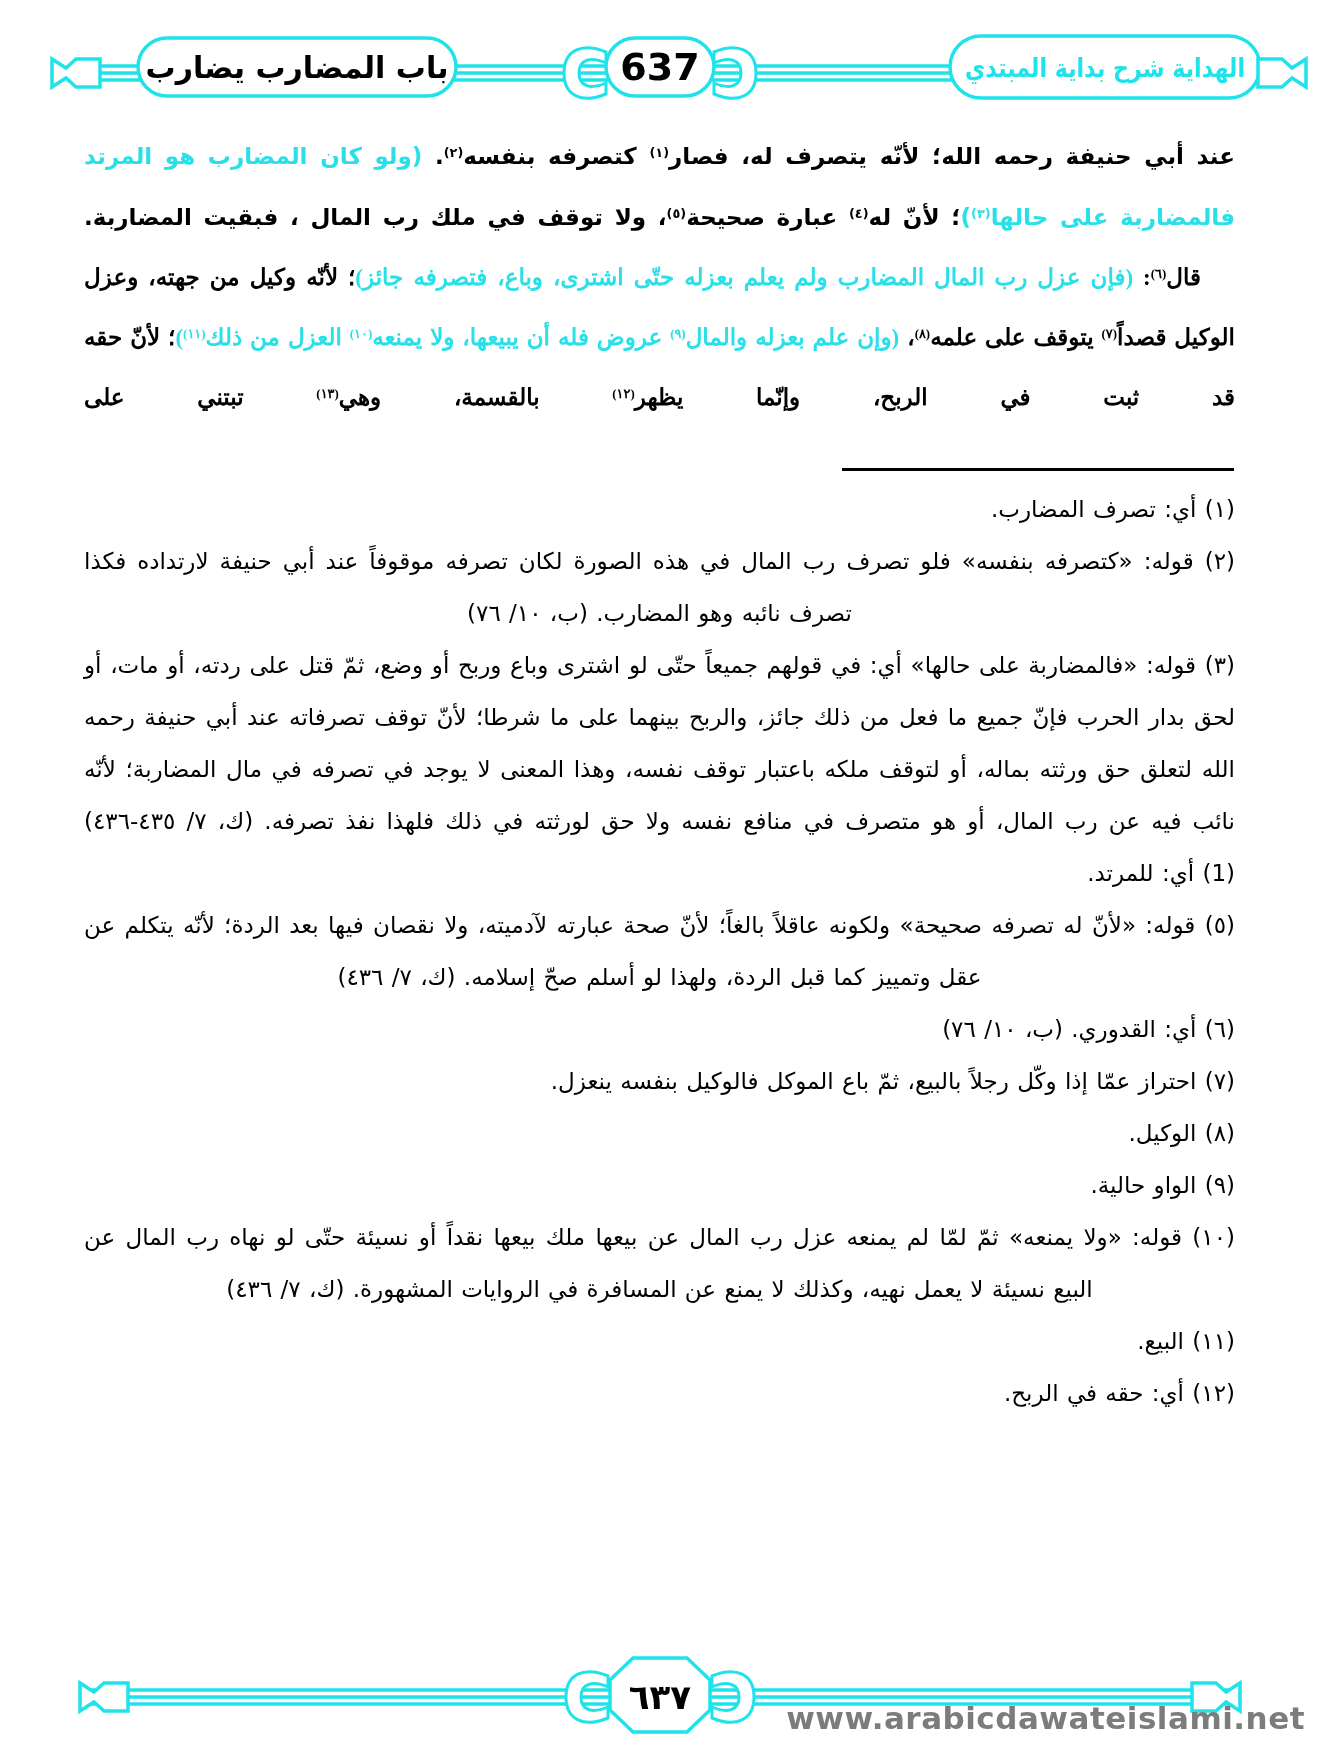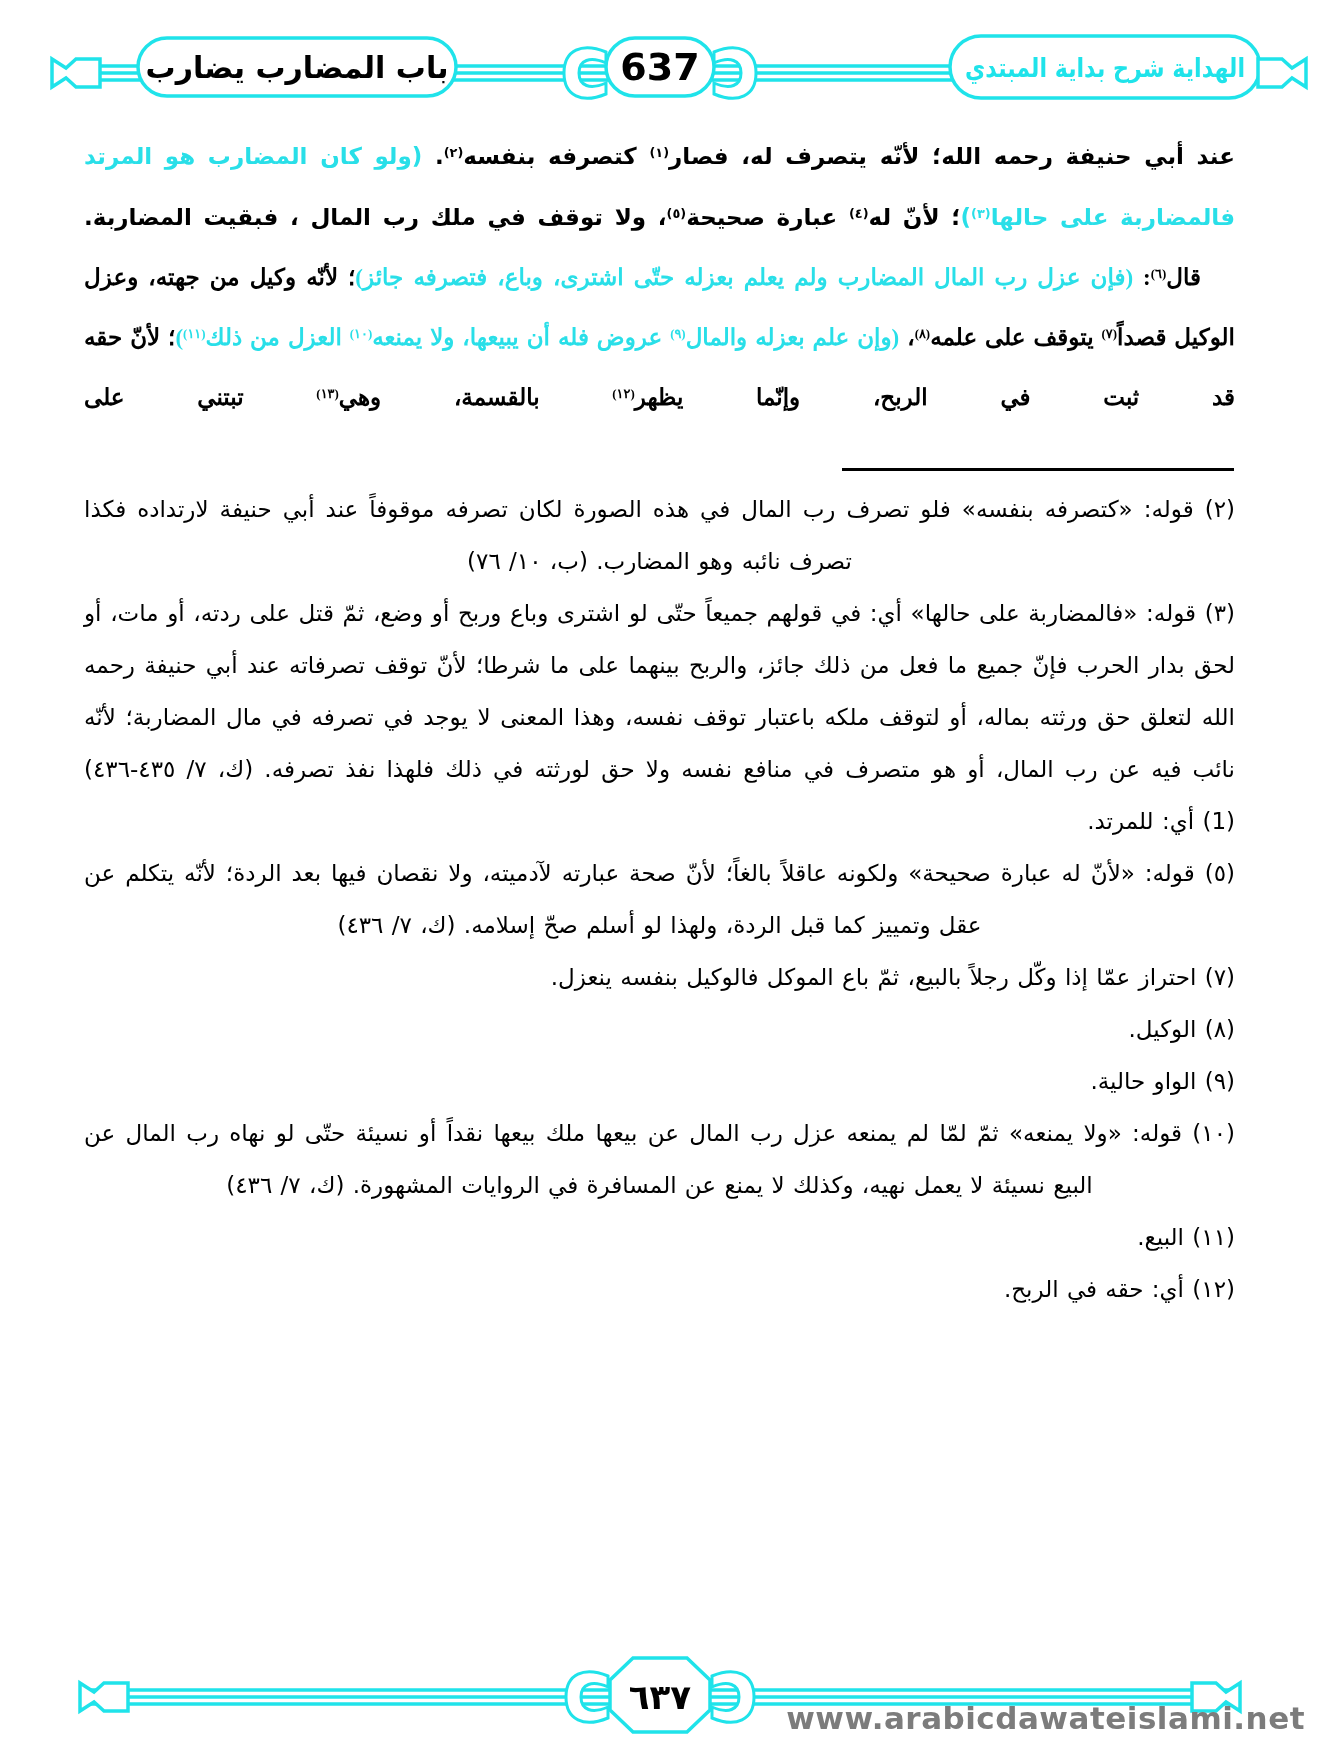--- a/index.html
+++ b/index.html
@@ -58,24 +58,26 @@
   <path d="M1258,37 h24 l10,9 14,-9 v28 l-14,-9 -10,9 h-24 z" fill="#ffffff" stroke="#1fe3ea" stroke-width="3.5"></path>
 </svg>
 
 <div class="content">
   <p class="para"><span>عند أبي حنيفة رحمه الله؛ لأنّه يتصرف له، فصار</span><span class="sup">(١)</span><span> كتصرفه بنفسه</span><span class="sup">(٢)</span><span>. </span><span class="cy">(ولو كان المضارب هو المرتد فالمضاربة على حالها</span><span class="cy sup">(٣)</span><span class="cy">)</span><span>؛ لأنّ له</span><span class="sup">(٤)</span><span> عبارة صحيحة</span><span class="sup">(٥)</span><span>، ولا توقف في ملك رب المال ، فبقيت المضاربة.</span></p>
   <p class="para indent"><span>قال</span><span class="sup">(٦)</span><span>: </span><span class="cy">(فإن عزل رب المال المضارب ولم يعلم بعزله حتّى اشترى، وباع، فتصرفه جائز)</span><span>؛ لأنّه وكيل من جهته، وعزل الوكيل قصداً</span><span class="sup">(٧)</span><span> يتوقف على علمه</span><span class="sup">(٨)</span><span>، </span><span class="cy">(وإن علم بعزله والمال</span><span class="cy sup">(٩)</span><span class="cy"> عروض فله أن يبيعها، ولا يمنعه</span><span class="cy sup">(١٠)</span><span class="cy"> العزل من ذلك</span><span class="cy sup">(١١)</span><span class="cy">)</span><span>؛ لأنّ حقه قد ثبت في الربح، وإنّما يظهر</span><span class="sup">(١٢)</span><span> بالقسمة، وهي</span><span class="sup">(١٣)</span><span> تبتني على</span></p>
 
   <div class="fnsep"></div>
 
   <div>
+    <p class="fn"><span>(١) أي: تصرف المضارب.</span></p>
     <p class="fn last-center"><span>(٢) </span><span class="bd">قوله: «كتصرفه بنفسه»</span><span> فلو تصرف رب المال في هذه الصورة لكان تصرفه موقوفاً عند أبي حنيفة لارتداده فكذا تصرف نائبه وهو المضارب. (ب، ١٠/ ٧٦)</span></p>
     <p class="fn last-justify"><span>(٣) </span><span class="bd">قوله: «فالمضاربة على حالها»</span><span> أي: في قولهم جميعاً حتّى لو اشترى وباع وربح أو وضع، ثمّ قتل على ردته، أو مات، أو لحق بدار الحرب فإنّ جميع ما فعل من ذلك جائز، والربح بينهما على ما شرطا؛ لأنّ توقف تصرفاته عند أبي حنيفة رحمه الله لتعلق حق ورثته بماله، أو لتوقف ملكه باعتبار توقف نفسه، وهذا المعنى لا يوجد في تصرفه في مال المضاربة؛ لأنّه نائب فيه عن رب المال، أو هو متصرف في منافع نفسه ولا حق لورثته في ذلك فلهذا نفذ تصرفه. (ك، ٧/ ٤٣٥-٤٣٦)</span></p>
     <p class="fn"><span>(1) أي: للمرتد.</span></p>
-    <p class="fn last-center"><span>(٥) </span><span class="bd">قوله: «لأنّ له عبارة صحيحة»</span><span> ولكونه عاقلاً بالغاً؛ لأنّ صحة عبارته لآدميته، ولا نقصان فيها بعد الردة؛ لأنّه يتكلم عن عقل وتمييز كما قبل الردة، ولهذا لو أسلم صحّ إسلامه. (ك، ٧/ ٤٣٦)</span></p>
+    <p class="fn last-center"><span>(٥) </span><span class="bd">قوله: «لأنّ له تصرفه صحيحة»</span><span> ولكونه عاقلاً بالغاً؛ لأنّ صحة عبارته لآدميته، ولا نقصان فيها بعد الردة؛ لأنّه يتكلم عن عقل وتمييز كما قبل الردة، ولهذا لو أسلم صحّ إسلامه. (ك، ٧/ ٤٣٦)</span></p>
+    <p class="fn"><span>(٦) أي: القدوري. (ب، ١٠/ ٧٦)</span></p>
     <p class="fn"><span>(٧) احتراز عمّا إذا وكّل رجلاً بالبيع، ثمّ باع الموكل فالوكيل بنفسه ينعزل.</span></p>
     <p class="fn"><span>(٨) الوكيل.</span></p>
     <p class="fn"><span>(٩) الواو حالية.</span></p>
     <p class="fn last-center"><span>(١٠) </span><span class="bd">قوله: «ولا يمنعه»</span><span> ثمّ لمّا لم يمنعه عزل رب المال عن بيعها ملك بيعها نقداً أو نسيئة حتّى لو نهاه رب المال عن البيع نسيئة لا يعمل نهيه، وكذلك لا يمنع عن المسافرة في الروايات المشهورة. (ك، ٧/ ٤٣٦)</span></p>
     <p class="fn"><span>(١١) البيع.</span></p>
     <p class="fn"><span>(١٢) أي: حقه في الربح.</span></p>
   </div>
 </div>
 
 <svg class="ftr" viewBox="0 0 1319 88">

